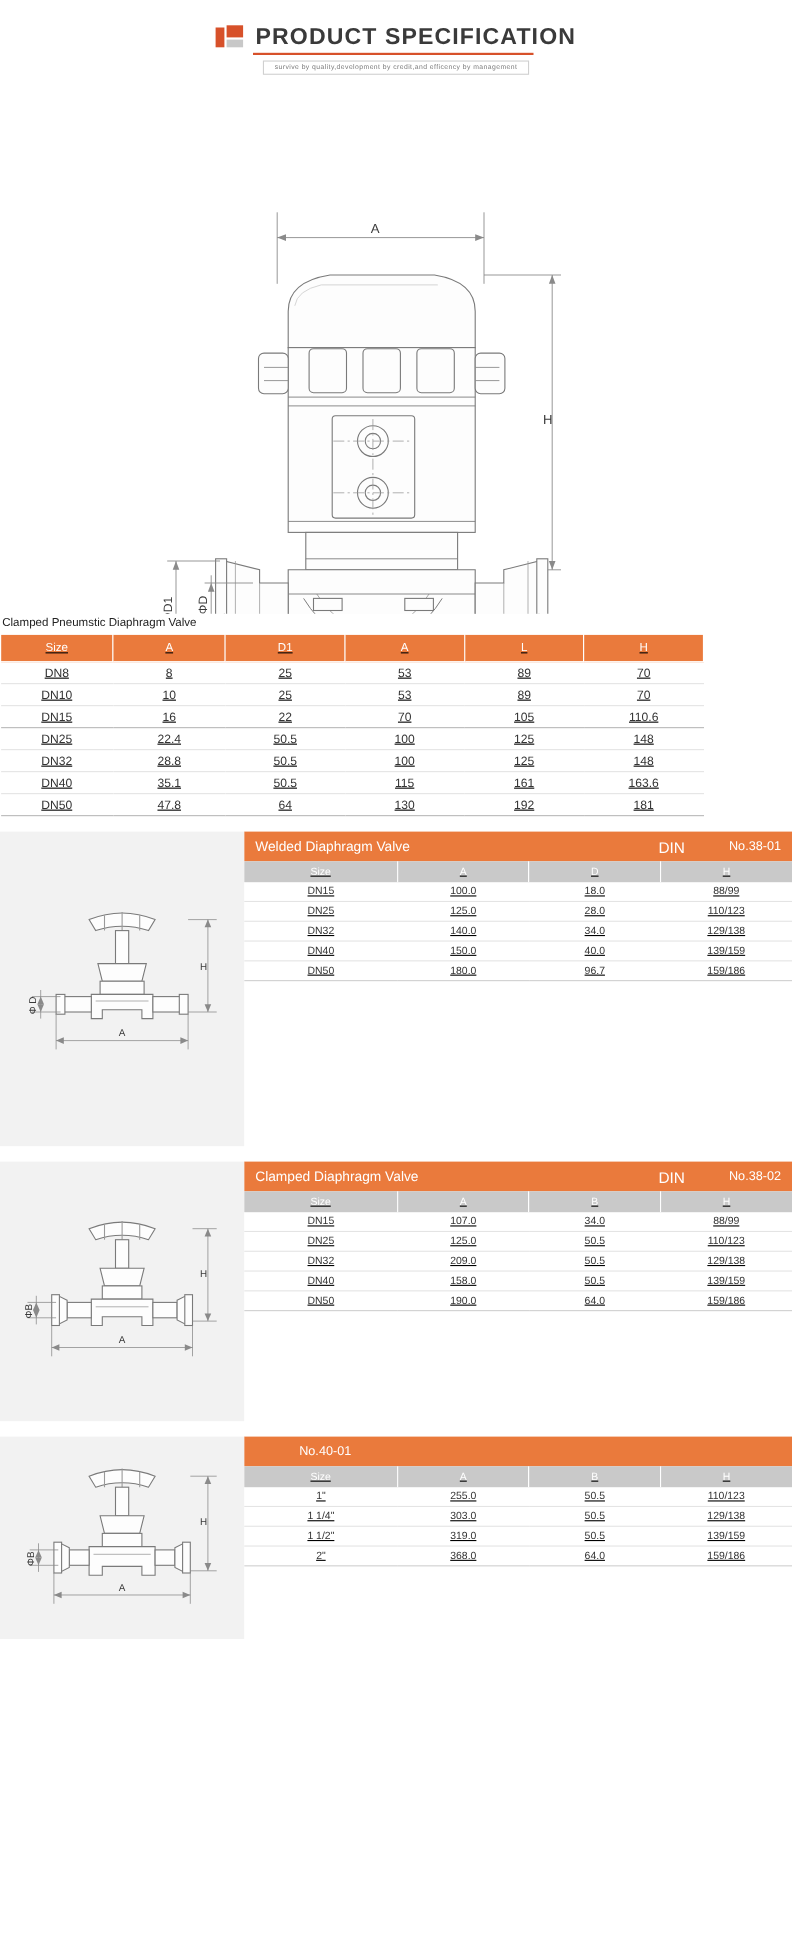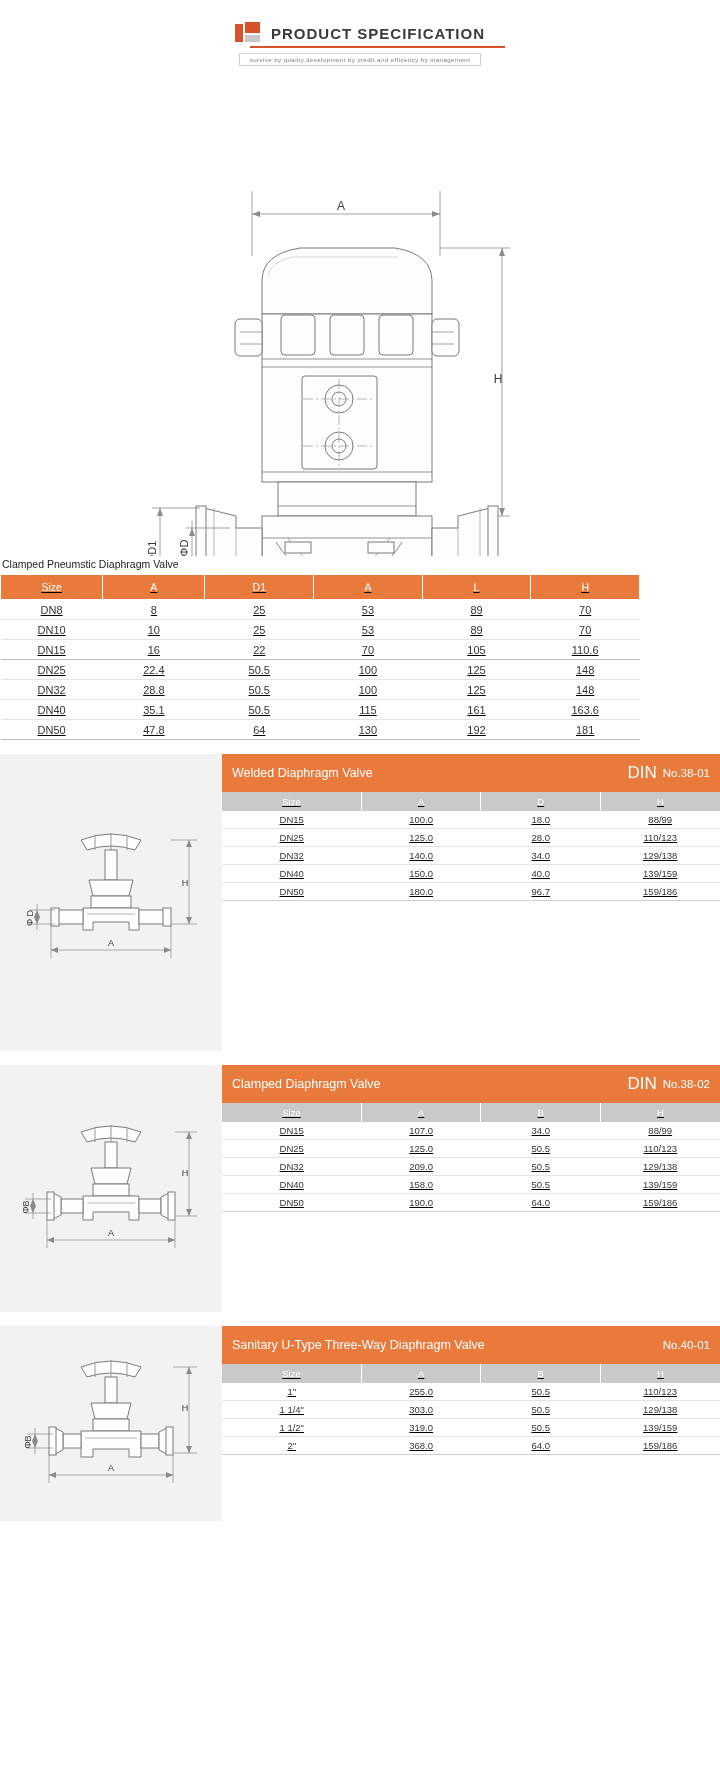--- a/index.html
+++ b/index.html
@@ -13,21 +13,21 @@
 
   
   .header { padding: 22px 0 10px 0; text-align: center; }
   .header-inner { display: inline-block; position: relative; }
   .header-row { display: flex; align-items: center; justify-content: center; gap: 10px; }
   .logo-mark { width: 26px; height: 22px; position: relative; flex: none; }
   .logo-mark .b1 { position: absolute; left: 0; top: 2px; width: 8px; height: 18px; background: #d7512a; }
   .logo-mark .b2 { position: absolute; left: 10px; top: 0px; width: 15px; height: 11px; background: #d7512a; }
   .logo-mark .b3 { position: absolute; left: 10px; top: 13px; width: 15px; height: 7px; background: #c8c8c8; }
   .title-main {
-    font-size: 15px; letter-spacing: 1px; color: #3a3a3a; font-weight: bold;
+    font-size: 21px; letter-spacing: 1px; color: #3a3a3a; font-weight: bold;
   }
   .title-underline { height: 2px; background: #d7512a; margin: 2px 0 0 34px; width: 255px; }
   .subtitle {
     font-size: 6.2px; color: #7a7a7a; letter-spacing: .4px;
     border: 1px solid #d0d0d0; display: inline-block; padding: 2px 10px; margin-top: 5px;
   }
 
   
   .drawing-wrap { width: 720px; height: 480px; position: relative; }
   .drawing-wrap svg { display: block; }
@@ -48,25 +48,25 @@
   .t1 tr:last-child td { border-bottom: 1px solid #b9b9b9; }
 
   
   .section { width: 720px; display: flex; margin-top: 14px; }
   .sec-left {
     width: 222px; background: #f2f2f2; position: relative;
     display: flex; align-items: center; justify-content: center;
   }
   .sec-right { width: 498px; }
   .sec-head {
-    background: #ea7a3c; color: #fff; height: 38px; display: flex;
-    align-items: center; padding: 0 10px; font-size: 12.5px;
+    background: #ea7a3c; color: #fff; height: 27px; display: flex;
+    align-items: center; padding: 0 10px; font-size: 12.5px; gap: 34px;
   }
   .sec-head .sh-title { flex: 1; }
-  .sec-head .sh-din { font-size: 17px; padding-right: 6px; }
+  .sec-head .sh-din { font-size: 14px; padding-right: 6px; }
   .sec-head .sh-no { font-size: 11.5px; }
   .t2 { width: 100%; font-size: 9.5px; }
   .t2 th {
     background: #c9c9c9; color: #ffffff; font-weight: normal; font-size: 9.5px;
     padding: 4px 0; border-right: 1px solid #ffffff;
   }
   .t2 th:last-child { border-right: none; }
   .t2 td {
     text-align: center; padding: 3px 0; color: #333;
     border-bottom: 1px solid #e4e4e4;
@@ -493,21 +493,20 @@
           <polygon points="38,134 45,131 45,137" fill="#8a8a8a" stroke="none"></polygon>
           <polygon points="162,134 155,131 155,137" fill="#8a8a8a" stroke="none"></polygon>
         </g>
         <text x="174" y="70" font-family="Liberation Sans, sans-serif" font-size="9" fill="#3a3a3a" text-anchor="middle">H</text>
         <text x="20" y="101" font-family="Liberation Sans, sans-serif" font-size="9" fill="#3a3a3a" text-anchor="middle" transform="rotate(-90 20 101)">ΦB</text>
         <text x="100" y="130" font-family="Liberation Sans, sans-serif" font-size="9" fill="#3a3a3a" text-anchor="middle">A</text>
       </svg>
     </div>
     <div class="sec-right">
       <div class="sec-head">
-        <span class="sh-title">Sanitary U-Type Three-Way Diaphragm Valve</span>
         <span class="sh-din"></span>
         <span class="sh-no">No.40-01</span>
       </div>
       <table class="t2">
         <thead>
           <tr>
             <th style="width:28%">Size</th>
             <th style="width:24%">A</th>
             <th style="width:24%">B</th>
             <th style="width:24%">H</th>

